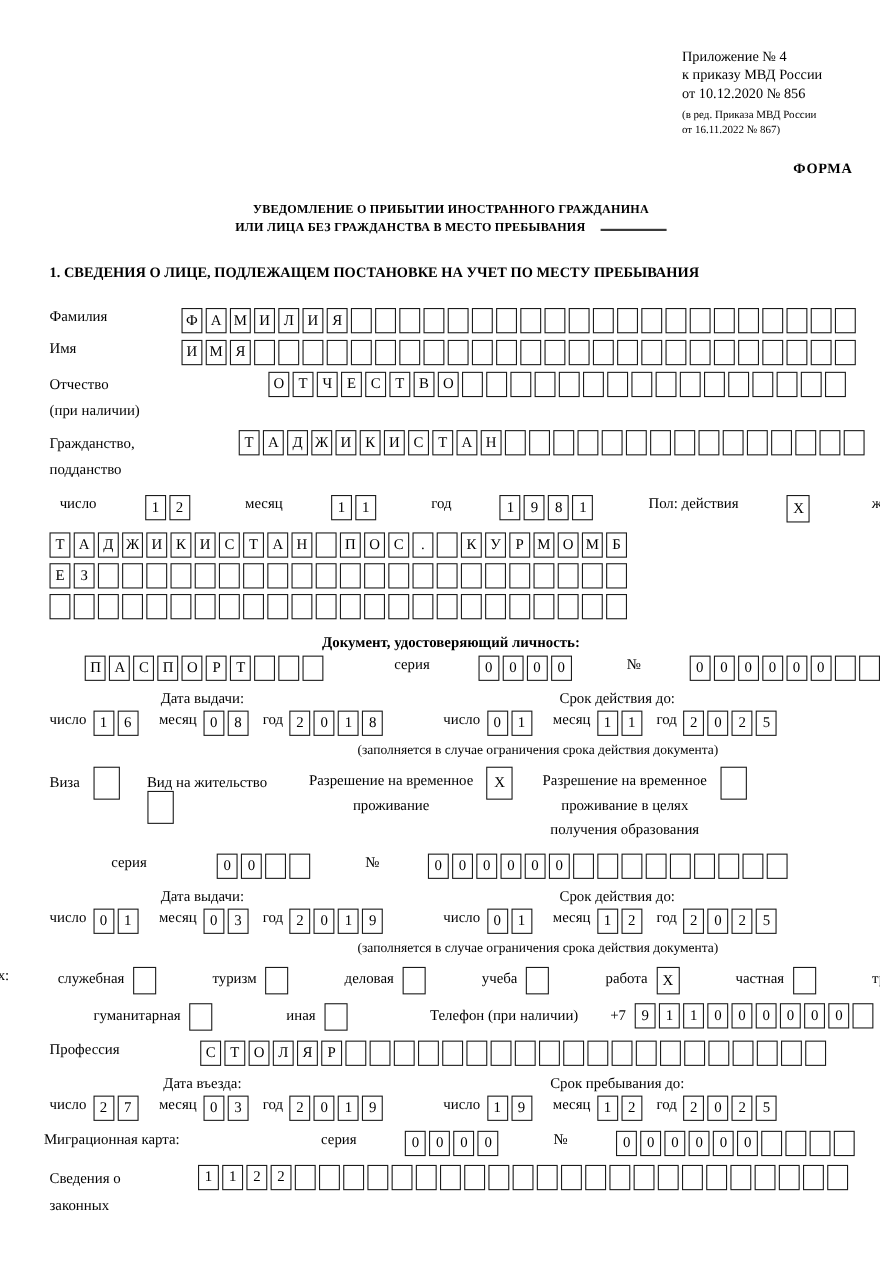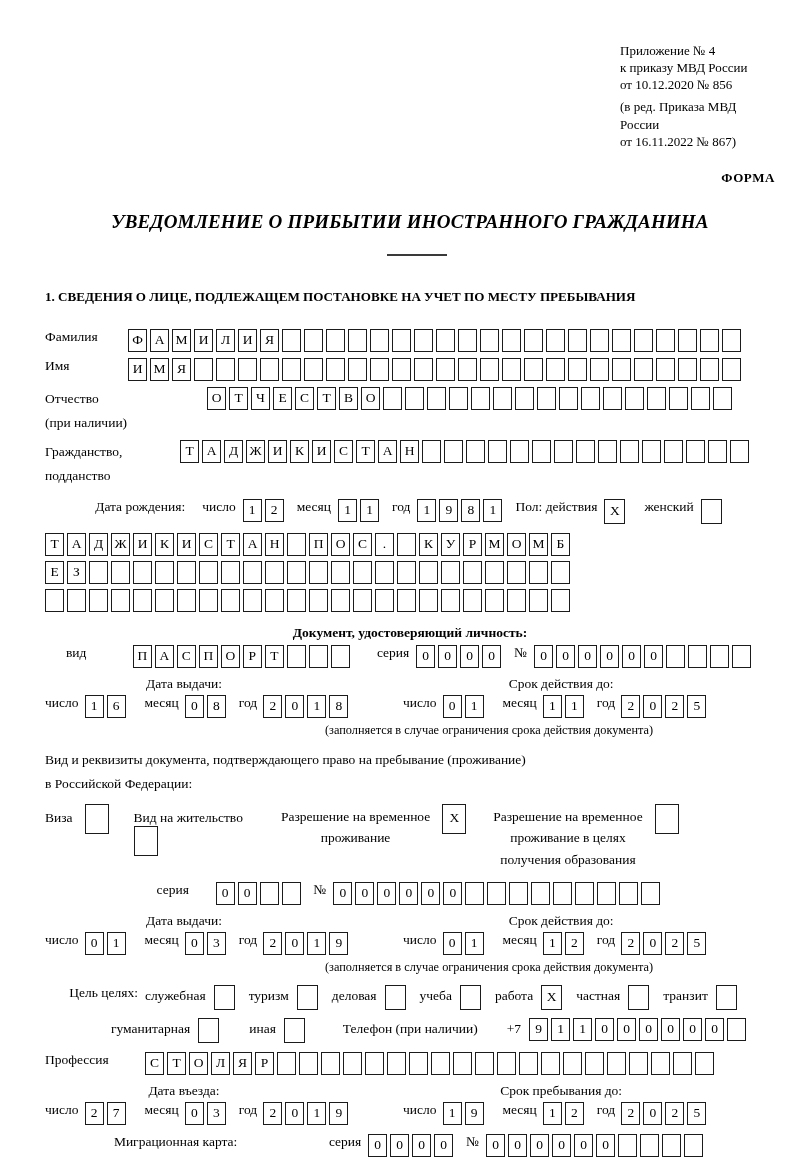--- a/index.html
+++ b/index.html
@@ -5,31 +5,31 @@
   * { margin:0; padding:0; box-sizing:border-box; }
   html,body { background:#ffffff; }
   body {
     width:800px; height:1163px; overflow:hidden;
     color:#000; font-family:"Liberation Serif", serif; font-size:13.5px;
   }
   .page { padding:42px 25px 0 45px; width:800px; height:870px; }
 
   
   .doc-ref { margin-left:575px; line-height:1.32; font-size:13px; }
-  .ref-sub { margin-top:5px; font-size:13px; }
+  .ref-sub { margin-top:5px; font-size:10px; }
   .forma { text-align:right; font-weight:bold; font-size:13px; margin-top:20px; letter-spacing:.6px; }
 
   
-  .title { text-align:center; font-weight:bold; font-size:19px; margin-top:22px; line-height:1.5; letter-spacing:.2px;font-style:italic; }
+  .title { text-align:center; font-weight:bold; font-size:11px; margin-top:22px; line-height:1.5; letter-spacing:.2px; }
   .title-blank { display:inline-block; width:60px; border-bottom:2.4px solid #3a3a3a; margin-left:14px; height:.95em; }
 
   .sec-heading { font-weight:bold; font-size:13.1px; margin-top:24px; white-space:nowrap; }
 
   
-  .row { display:flex; align-items:flex-start; margin-top:6px; }
+  .row { display:flex; align-items:flex-start; margin-top:6px;gap:37px; }
   .cells { white-space:nowrap; display:inline-block; }
   .cell {
     display:inline-block; width:19px; height:23px;
     border:1.7px solid #1b1b1b; margin-right:3px;
     text-align:center; line-height:19px; font-size:13.5px; vertical-align:top;
   }
   .chk .cell { width:21px; height:25px; line-height:21px; }
   .chk-lg .cell { width:24px; height:30px; line-height:26px; }
 
   .lbl { display:inline-block; flex:0 0 auto; }
@@ -88,21 +88,21 @@
     <div class="ref-sub">
       <div>(в ред. Приказа МВД России</div>
       <div>от 16.11.2022 № 867)</div>
     </div>
   </div>
 
   <div class="forma">ФОРМА</div>
 
   <div class="title">
     <div>УВЕДОМЛЕНИЕ О ПРИБЫТИИ ИНОСТРАННОГО ГРАЖДАНИНА</div>
-    <div><span class="title-blank"></span></div>
+    <div><span>ИЛИ ЛИЦА БЕЗ ГРАЖДАНСТВА В МЕСТО ПРЕБЫВАНИЯ</span><span class="title-blank"></span></div>
   </div>
 
   <div class="sec-heading">1. СВЕДЕНИЯ О ЛИЦЕ, ПОДЛЕЖАЩЕМ ПОСТАНОВКЕ НА УЧЕТ ПО МЕСТУ ПРЕБЫВАНИЯ</div>
 
   <div class="row" style="margin-top:24px;">
     <span class="lbl w83">Фамилия</span>
     <span class="cells"><span class="cell">Ф</span><span class="cell">А</span><span class="cell">М</span><span class="cell">И</span><span class="cell">Л</span><span class="cell">И</span><span class="cell">Я</span><span class="cell"></span><span class="cell"></span><span class="cell"></span><span class="cell"></span><span class="cell"></span><span class="cell"></span><span class="cell"></span><span class="cell"></span><span class="cell"></span><span class="cell"></span><span class="cell"></span><span class="cell"></span><span class="cell"></span><span class="cell"></span><span class="cell"></span><span class="cell"></span><span class="cell"></span><span class="cell"></span><span class="cell"></span><span class="cell"></span><span class="cell"></span></span>
   </div>
 
   <div class="row">
@@ -178,24 +178,20 @@
         <span class="cells"><span class="cell">0</span><span class="cell">1</span></span>
         <span class="sub-lbl g16">месяц</span>
         <span class="cells"><span class="cell">1</span><span class="cell">1</span></span>
         <span class="sub-lbl g10">год</span>
         <span class="cells"><span class="cell">2</span><span class="cell">0</span><span class="cell">2</span><span class="cell">5</span></span>
       </div>
       <div class="dp-note">(заполняется в случае ограничения срока действия документа)</div>
     </div>
   </div>
 
-  <div class="intro">
-    <div>Вид и реквизиты документа, подтверждающего право на пребывание (проживание)</div>
-    <div>в Российской Федерации:</div>
-  </div>
 
   <div class="permits-row">
     <span class="p-item">
       <span class="p-lbl">Виза</span>
       <span class="cells chk-lg"><span class="cell"></span></span>
     </span>
     <span class="p-item" style="margin-left:22px;flex-direction:column;">
       <span class="p-lbl">Вид на жительство</span>
       <span class="cells chk-lg"><span class="cell"></span></span>
     </span>

